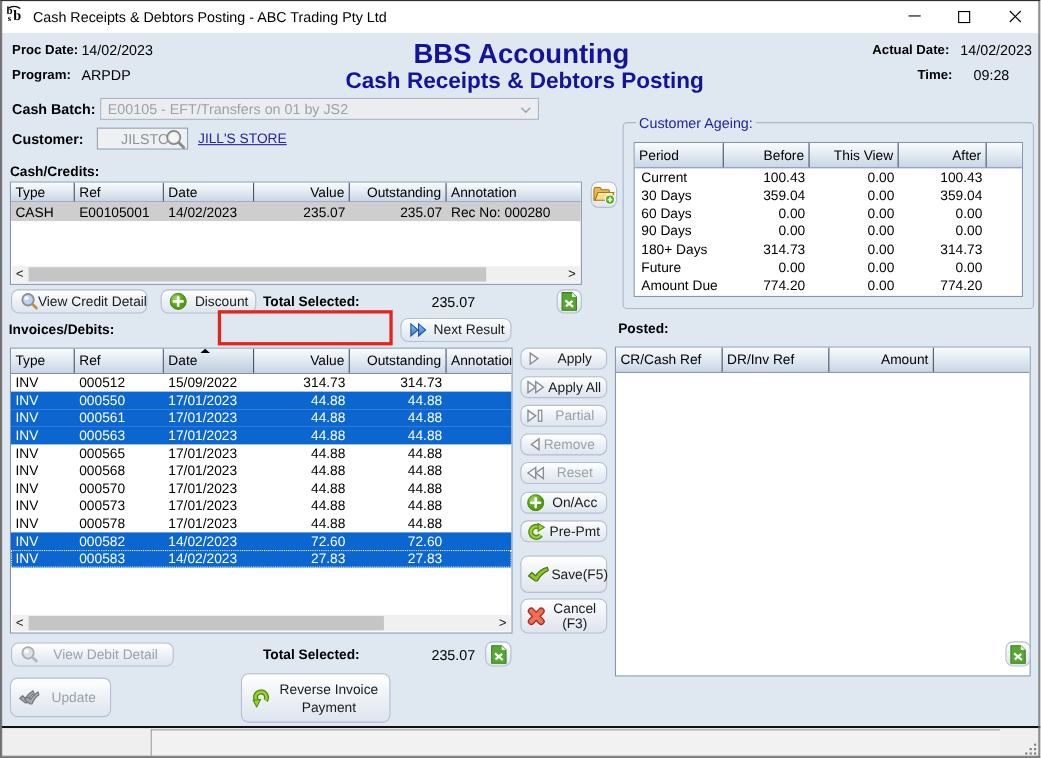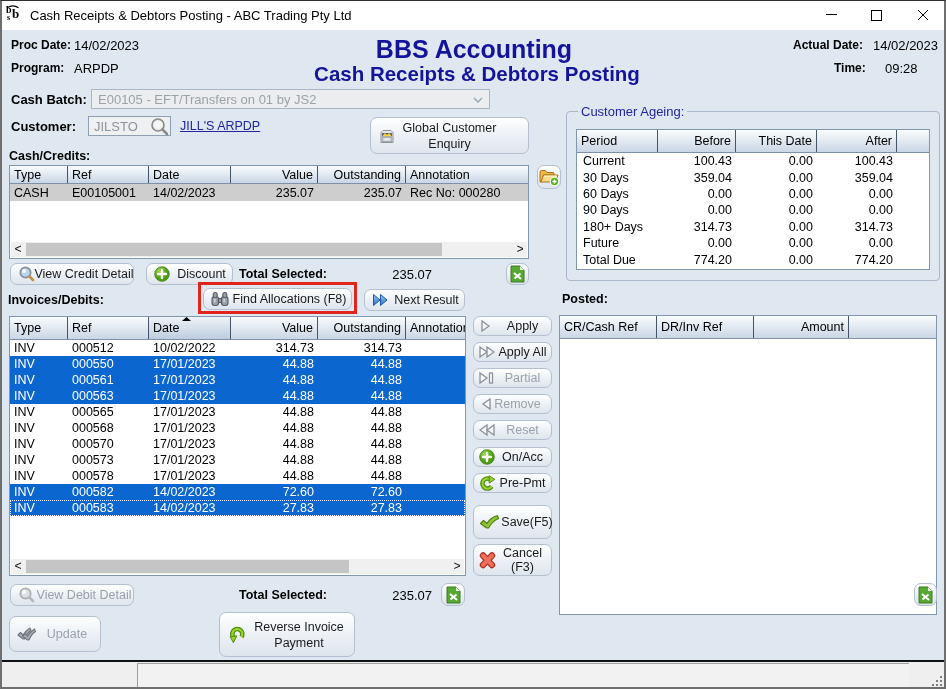--- a/index.html
+++ b/index.html
@@ -60,50 +60,38 @@
   <div class="lbl" style="left:11px;top:92px">Cash Batch:</div>
   <div class="a" style="left:91px;top:89px;width:399px;height:20px;background:#ebedef;border:1px solid #a9b6c6;box-sizing:border-box">
     <div style="margin:2px 0 0 6px;font-size:13px;color:#9da2a9">E00105 - EFT/Transfers on 01 by JS2</div>
     <svg class="a" style="right:6px;top:7px" width="10" height="6" viewBox="0 0 10 6">
         <path d="M1 1 L5 5 L9 1" stroke="#9aa5b2" stroke-width="1.4" fill="none"></path>
       </svg>
   </div>
 
   <div class="lbl" style="left:11px;top:119px">Customer:</div>
   <div class="a" style="left:88px;top:116px;width:83px;height:20px;background:#eff0f2;border:1px solid #8fa0b2;box-sizing:border-box">
-    <div style="margin:2px 0 0 5px;font-size:13px;color:#8e939b">JILSTO</div>
+    <div style="margin:2px 0 0 21px;font-size:13px;color:#8e939b">JILSTO</div>
   </div>
   <div class="a" id="maglook" style="left:150px;top:117px">
       <svg width="19" height="19" viewBox="0 0 19 19">
         <circle cx="8" cy="8" r="6" fill="#e8e8e8" stroke="#8a8a8a" stroke-width="1.6"></circle>
         <circle cx="8" cy="8" r="4" fill="#f5f5f5"></circle>
         <line x1="12.5" y1="12.5" x2="17" y2="17" stroke="#8a8a8a" stroke-width="2.6" stroke-linecap="round"></line>
       </svg>
     </div>
-  <div class="a" style="left:180px;top:119px;font-size:12.5px;color:#23239b;text-decoration:underline">JILL'S ARPDP</div>
-  <div class="btn" style="left:370px;top:117px;width:159px;height:37px;line-height:16px">
-    <span class="ic" id="enqicon" style="left:8px">
-        <svg width="16" height="16" viewBox="0 0 16 16">
-          <path d="M2 4.5 L4 2.5 H12 L14 4.5 V14.5 H2 Z" fill="#e3e5e8" stroke="#8f9399" stroke-width="1"></path>
-          <rect x="3.2" y="5" width="9.6" height="3.4" fill="#3c4a66"></rect>
-          <path d="M3.6 8.2 L5 5.6 H7 L8 7 L9 5.6 H11 L12.4 8.2 Z" fill="#f7d13e"></path>
-          <rect x="3.2" y="9.2" width="9.6" height="4.4" fill="#cfd2d6" stroke="#9aa0a6" stroke-width="0.8"></rect>
-          <rect x="5.5" y="10.6" width="5" height="1.6" fill="#f4f4f4"></rect>
-        </svg>
-      </span>
-    <span style="text-align:center">Global Customer<br>Enquiry</span>
-  </div>
+  <div class="a" style="left:180px;top:119px;font-size:12.5px;color:#23239b;text-decoration:underline">JILL'S STORE</div>
 
   <div class="a" style="left:566px;top:111px;width:372px;height:168px;border:1px solid #a9b7ca;border-radius:4px"></div>
   <div class="a" style="left:578px;top:104px;background:#dfe8f1;padding:0 3px;font-size:13px;color:#23239b">Customer Ageing:</div>
   <div class="tbl" style="left:576px;top:129px;width:354px;height:141px">
     <div class="thead" style="height:23px">
       <div class="th" style="width:81px">Period</div>
       <div class="th r" style="width:78px">Before</div>
-      <div class="th r" style="width:81px">This Date</div>
+      <div class="th r" style="width:81px">This View</div>
       <div class="th r" style="width:80px">After</div>
       <div class="th" style="flex:1;border-right:none"></div>
     </div>
     <div id="ageing">
         <div class="tr" style="height:16.4px;align-items:center">
           <div class="td" style="width:81px;padding-left:6px">Current</div>
           <div class="td r" style="width:78px">100.43</div>
           <div class="td r" style="width:81px">0.00</div>
           <div class="td r" style="width:80px">100.43</div>
         </div>
@@ -131,21 +119,21 @@
           <div class="td r" style="width:81px">0.00</div>
           <div class="td r" style="width:80px">314.73</div>
         </div>
         <div class="tr" style="height:16.4px;align-items:center">
           <div class="td" style="width:81px;padding-left:6px">Future</div>
           <div class="td r" style="width:78px">0.00</div>
           <div class="td r" style="width:81px">0.00</div>
           <div class="td r" style="width:80px">0.00</div>
         </div>
         <div class="tr" style="height:16.4px;align-items:center">
-          <div class="td" style="width:81px;padding-left:6px">Total Due</div>
+          <div class="td" style="width:81px;padding-left:6px">Amount Due</div>
           <div class="td r" style="width:78px">774.20</div>
           <div class="td r" style="width:81px">0.00</div>
           <div class="td r" style="width:80px">774.20</div>
         </div>
       </div>
   </div>
 
   <div class="lbl" style="left:9px;top:149px;font-size:12.5px">Cash/Credits:</div>
   <div class="tbl" style="left:9px;top:165px;width:520px;height:94px">
     <div class="thead" style="height:18px">
@@ -204,31 +192,20 @@
   <div class="btn" style="left:506px;top:263px;width:23px;height:22px" id="xl1">
       <svg width="15" height="18" viewBox="0 0 15 18">
         <path d="M1 1 H10 L14 5 V17 H1 Z" fill="#57a832" stroke="#3d7d20" stroke-width="1"></path>
         <path d="M10 1 L10 5 L14 5 Z" fill="#e9f5e0"></path>
         <path d="M4 8 L11 14 M10.5 8.5 L4.5 13.5" stroke="#fff" stroke-width="2"></path>
       </svg>
     </div>
 
   <div class="lbl" style="left:8px;top:293px;font-size:12.5px">Invoices/Debits:</div>
   <div class="a" style="left:198px;top:282px;width:159px;height:32px;border:3px solid #e1251c;box-sizing:border-box"></div>
-  <div class="btn pi" style="left:203px;top:288px;width:149px;height:22px"><span class="ic" id="binoc">
-        <svg width="18" height="15" viewBox="0 0 18 15">
-          <rect x="1" y="5" width="6.5" height="9" rx="2.5" fill="#9aa0a8" stroke="#565b63" stroke-width="1.1"></rect>
-          <rect x="10.5" y="5" width="6.5" height="9" rx="2.5" fill="#9aa0a8" stroke="#565b63" stroke-width="1.1"></rect>
-          <rect x="2.2" y="1" width="4" height="5" rx="1.8" fill="#9aa0a8" stroke="#565b63" stroke-width="1.1"></rect>
-          <rect x="11.8" y="1" width="4" height="5" rx="1.8" fill="#9aa0a8" stroke="#565b63" stroke-width="1.1"></rect>
-          <rect x="7.5" y="7" width="3" height="4" fill="#9aa0a8" stroke="#565b63" stroke-width="1.1"></rect>
-          <rect x="2.8" y="7" width="2" height="4" rx="1" fill="#c9cdd2"></rect>
-          <rect x="12.3" y="7" width="2" height="4" rx="1" fill="#c9cdd2"></rect>
-        </svg>
-      </span>Find Allocations (F8)</div>
   <div class="btn pi" style="left:364px;top:289px;width:101px;height:22px"><span class="ic" id="nextr">
         <svg width="17" height="14" viewBox="0 0 17 14">
           <defs>
             <linearGradient id="bg1" x1="0" y1="0" x2="0" y2="1">
               <stop offset="0%" stop-color="#9dc9ef"></stop>
               <stop offset="100%" stop-color="#2a6fc4"></stop>
             </linearGradient>
           </defs>
           <path d="M1.5 1.5 L8 7 L1.5 12.5 Z" fill="url(#bg1)" stroke="#1c59a5" stroke-width="1"></path>
           <path d="M8.5 1.5 L15 7 L8.5 12.5 Z" fill="url(#bg1)" stroke="#1c59a5" stroke-width="1"></path>
@@ -243,21 +220,21 @@
             <path d="M4.5 0 L9 4 L0 4 Z" fill="#000"></path>
           </svg></div>
       <div class="th r" style="width:87px">Value</div>
       <div class="th r" style="width:88px">Outstanding</div>
       <div class="th" style="flex:1;border-right:none">Annotation</div>
     </div>
     <div id="invrows">
         <div class="tr" style="height:16px;align-items:center;">
           <div class="td" style="width:58px">INV</div>
           <div class="td" style="width:81px">000512</div>
-          <div class="td" style="width:82px">10/02/2022</div>
+          <div class="td" style="width:82px">15/09/2022</div>
           <div class="td r" style="width:87px">314.73</div>
           <div class="td r" style="width:88px">314.73</div>
           <div class="td" style="flex:1"></div>
         </div>
         <div class="tr sel" style="height:16px;align-items:center;">
           <div class="td" style="width:58px">INV</div>
           <div class="td" style="width:81px">000550</div>
           <div class="td" style="width:82px">17/01/2023</div>
           <div class="td r" style="width:87px">44.88</div>
           <div class="td r" style="width:88px">44.88</div>
@@ -441,21 +418,21 @@
     </div>
   </div>
   <div class="btn" style="left:914px;top:583px;width:23px;height:23px" id="xl2">
       <svg width="15" height="18" viewBox="0 0 15 18">
         <path d="M1 1 H10 L14 5 V17 H1 Z" fill="#57a832" stroke="#3d7d20" stroke-width="1"></path>
         <path d="M10 1 L10 5 L14 5 Z" fill="#e9f5e0"></path>
         <path d="M4 8 L11 14 M10.5 8.5 L4.5 13.5" stroke="#fff" stroke-width="2"></path>
       </svg>
     </div>
 
-  <div class="btn dis pi" style="left:10px;top:584px;width:124px;height:22px"><span class="ic" id="mag2">
+  <div class="btn dis pi" style="left:10px;top:584px;width:148px;height:22px"><span class="ic" id="mag2">
         <svg width="17" height="17" viewBox="0 0 17 17">
           <circle cx="7.5" cy="7" r="5.2" fill="#dde1e6" stroke="#abafb5" stroke-width="1.7"></circle>
           <circle cx="6" cy="5.5" r="2" fill="#ffffff" opacity="0.85"></circle>
           <line x1="11.5" y1="11" x2="15" y2="14.5" stroke="#b4b8bd" stroke-width="2.6" stroke-linecap="round"></line>
         </svg>
       </span>View Debit Detail</div>
   <div class="lbl" style="left:239px;top:588px;font-size:12.5px">Total Selected:</div>
   <div class="val" style="left:332px;top:588px;width:100px;text-align:right">235.07</div>
   <div class="btn" style="left:441px;top:583px;width:24px;height:23px" id="xl3">
       <svg width="15" height="18" viewBox="0 0 15 18">

